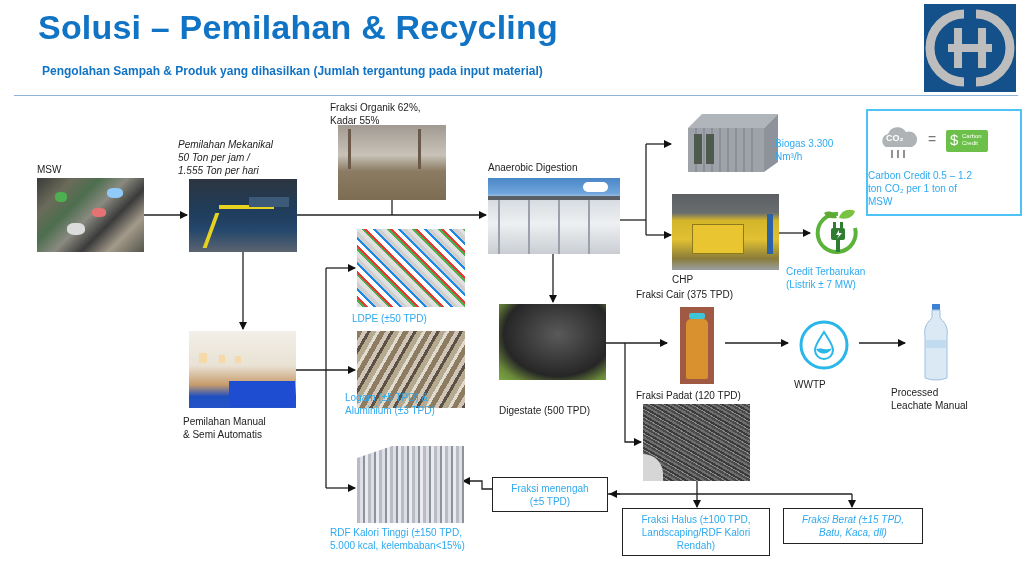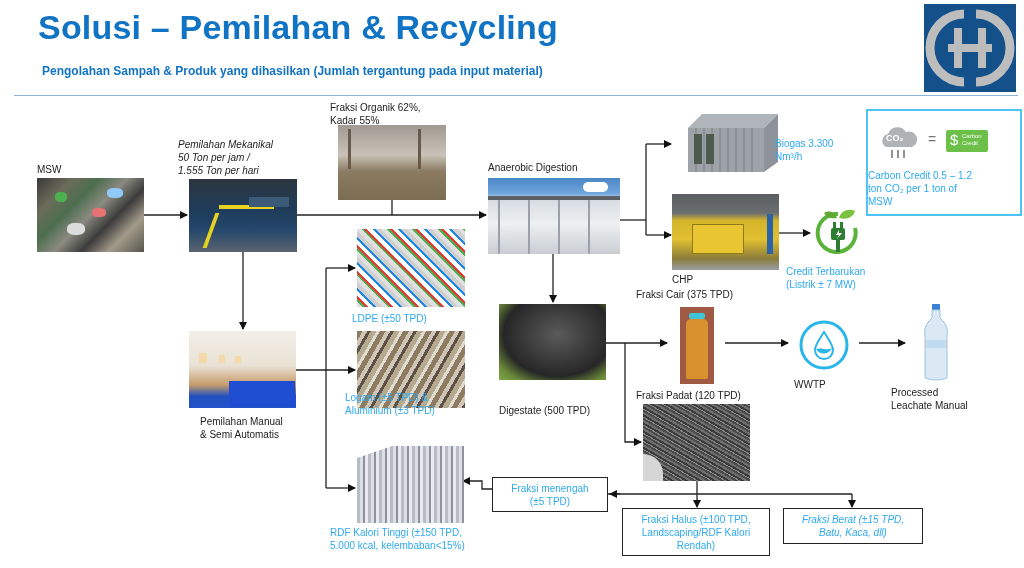--- a/index.html
+++ b/index.html
@@ -104,21 +104,21 @@
   <div style="position:absolute;left:10px;top:4px;width:3px;height:40px;background:#6b5a4a;"></div>
   <div style="position:absolute;left:80px;top:4px;width:3px;height:40px;background:#6b5a4a;"></div>
 </div>
 
 <div class="img" style="left:189px;top:331px;width:107px;height:77px;background:linear-gradient(180deg,#f2efe8 0%,#e9e2d4 45%,#c79b6b 70%,#1f4fbf 85%,#2453c8 100%);">
   <div style="position:absolute;left:10px;top:22px;width:8px;height:10px;background:#f5d9a8;"></div>
   <div style="position:absolute;left:30px;top:24px;width:6px;height:8px;background:#f5d9a8;"></div>
   <div style="position:absolute;left:46px;top:25px;width:6px;height:7px;background:#f5d9a8;"></div>
   <div style="position:absolute;left:40px;top:50px;width:66px;height:26px;background:#1e4dd1;"></div>
 </div>
-<div class="abs lbl" style="left:200px;top:415px;width:120px;">
+<div class="abs lbl" style="left:183px;top:415px;width:120px;">
   <div>Pemilahan Manual</div>
   <div>&amp; Semi Automatis</div>
 </div>
 
 <div class="img" style="left:357px;top:229px;width:108px;height:78px;background:repeating-linear-gradient(45deg,#e0e0e0 0 4px,#4caf50 4px 6px,#e53935 6px 8px,#ffffff 8px 12px,#1e88e5 12px 14px,#cfcfcf 14px 18px);"></div>
 <div class="abs lbl blue" style="left:352px;top:312px;width:118px;">LDPE (±50 TPD)</div>
 
 <div class="img" style="left:357px;top:331px;width:108px;height:77px;background:repeating-linear-gradient(120deg,#8d7b62 0 5px,#cfc6b8 5px 9px,#5d5146 9px 12px,#b5a98f 12px 17px,#e1dcd0 17px 20px);"></div>
 <div class="abs lbl blue" style="left:345px;top:391px;width:130px;">
   <div>Logam (±5 TPD) &amp;</div>

